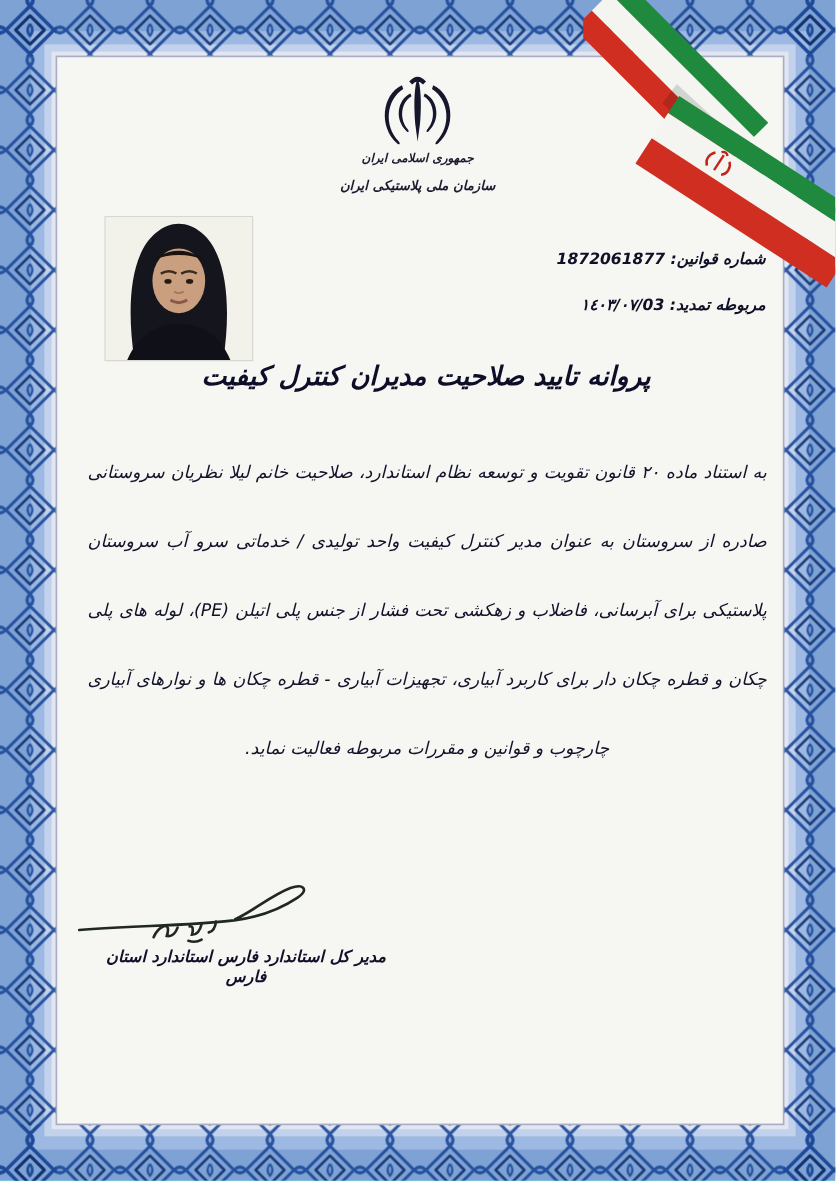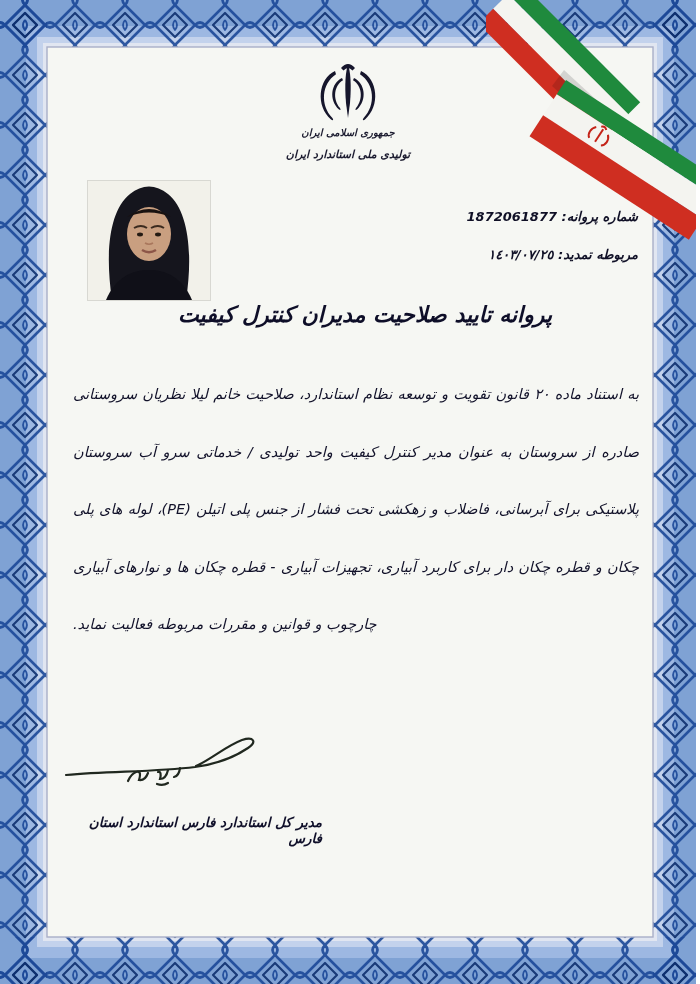--- a/index.html
+++ b/index.html
@@ -31,41 +31,40 @@
   }
   
   .meta{
     position:absolute; top:198px; right:58px; text-align:right;
     direction:rtl; font-size:13px; font-weight:bold; font-style:italic;
     line-height:38px; color:#101026;
   }
   .meta .num{direction:ltr; unicode-bidi:embed; letter-spacing:1px;}
   
   .title{
-    position:absolute; top:302px; left:100px; width:530px;
+    position:absolute; top:302px; left:90px; width:530px;
     text-align:center; direction:rtl;
     font-size:22px; font-weight:bold; font-style:italic;
     color:#0e0e28; margin:0; letter-spacing:.5px;
   }
   
   .body{
     position:absolute; top:366px; left:73px; width:566px;
     direction:rtl; font-size:14.5px; font-style:italic; font-weight:500;
     color:#12122a;
   }
   .body .line{height:57.5px; line-height:57.5px; white-space:nowrap; overflow:visible;}
   .body .just{text-align:justify; text-align-last:justify; white-space:normal; height:57.5px; line-height:57.5px; overflow:hidden;}
-  .body .last{text-align:left;}
+  .body .last{text-align:center;}
   
   .signature{position:absolute; left:60px; top:733px;}
   .sig-title{
-    position:absolute; left:56px; top:790px; width:266px; 
+    position:absolute; left:72px; top:790px; width:266px; text-align:center;
     direction:rtl; font-size:13.5px; font-weight:bold; font-style:italic;
     color:#10102a;
-    margin-top:24px;
   }
   
   .validity{
     position:absolute; left:168px; top:851px; width:436px; text-align:center;
     direction:rtl; font-size:14.5px; font-weight:bold; font-style:italic;
     color:#10102a;
   }
 </style>
 </head>
 <body>
@@ -126,47 +125,47 @@
       <g fill="#16162c">
         <path d="M0,-28 C2.5,-22 3.5,-8 2,10 L0,25 L-2,10 C-3.5,-8 -2.5,-22 0,-28 Z"></path>
         <path d="M-7,-25 Q0,-33 7,-25 L4.5,-22.5 Q0,-27.5 -4.5,-22.5 Z"></path>
         <path d="M-6,-15 C-17,-10 -19.5,7 -9,16.5 C-7.5,17.5 -6.8,16.8 -8.2,14.8 C-15.5,6 -14,-7.5 -5,-12.8 Z"></path>
         <path d="M6,-15 C17,-10 19.5,7 9,16.5 C7.5,17.5 6.8,16.8 8.2,14.8 C15.5,6 14,-7.5 5,-12.8 Z"></path>
         <path d="M-13,-22 C-30,-14 -32.5,13 -17,26.5 C-15,28 -14,27.2 -15.8,24.8 C-28,12 -26.5,-9.5 -12,-18.8 Z"></path>
         <path d="M13,-22 C30,-14 32.5,13 17,26.5 C15,28 14,27.2 15.8,24.8 C28,12 26.5,-9.5 12,-18.8 Z"></path>
       </g>
     </svg>
     <div class="hdr-country">جمهوری اسلامی ایران</div>
-    <div class="hdr-org">تولیدی ملی استاندارد ایران</div>
+    <div class="hdr-org">سازمان ملی پلاستیکی ایران</div>
   </div>
 
   <div class="photo">
     <svg width="122" height="119" viewBox="0 0 122 119">
       <rect width="122" height="119" fill="#f2f1ea"></rect>
       <path d="M24,119 C17,72 21,30 42,13 C54,3 68,3 80,13 C101,30 105,74 98,119 Z" fill="#15151d"></path>
       <ellipse cx="61" cy="53" rx="22" ry="27" fill="#c99f80"></ellipse>
       <path d="M39,36 Q61,20 83,36 Q61,27 39,36 Z" fill="#191210"></path>
       <path d="M46,47 q7,-4 13,0" stroke="#3a2a1e" fill="none" stroke-width="2"></path>
       <path d="M63,47 q7,-4 13,0" stroke="#3a2a1e" fill="none" stroke-width="2"></path>
       <ellipse cx="52" cy="53.5" rx="3" ry="1.9" fill="#241a12"></ellipse>
       <ellipse cx="70" cy="53.5" rx="3" ry="1.9" fill="#241a12"></ellipse>
       <path d="M57,62 q4,2.5 8,0" stroke="#a9775c" fill="none" stroke-width="1.6"></path>
       <path d="M54,69 q7,4.5 14,0" stroke="#8c5648" fill="none" stroke-width="2.4"></path>
       <path d="M18,119 C28,96 44,89 61,89 C78,89 94,96 104,119 Z" fill="#101018"></path>
     </svg>
   </div>
 
   <div class="meta">
     <div>
-      <span>شماره پروانه:</span>
+      <span>شماره قوانین:</span>
       <span class="num">1872061877</span>
     </div>
     <div>
       <span>مربوطه تمدید:</span>
-      <span class="num">١٤٠٣/٠٧/٢٥</span>
+      <span class="num">١٤٠٣/٠٧/03</span>
     </div>
   </div>
 
   <h1 class="title">پروانه تایید صلاحیت مدیران کنترل کیفیت</h1>
 
   <div class="body">
     <div class="line just">به استناد ماده ٢٠ قانون تقویت و توسعه نظام استاندارد، صلاحیت خانم لیلا نظریان سروستانی به شماره ملی ٥١٤٩٩٥٣٦٢٨</div>
     <div class="line just">صادره از سروستان به عنوان مدیر کنترل کیفیت واحد تولیدی / خدماتی سرو آب سروستان برای فرآورده / خدمت لوله های</div>
     <div class="line just">پلاستیکی برای آبرسانی، فاضلاب و زهکشی تحت فشار از جنس پلی اتیلن (PE)، لوله های پلی اتیلن (PE) بدون قطره</div>
     <div class="line just">چکان و قطره چکان دار برای کاربرد آبیاری، تجهیزات آبیاری - قطره چکان ها و نوارهای آبیاری قطره ای تایید می گردد، تا در</div>

